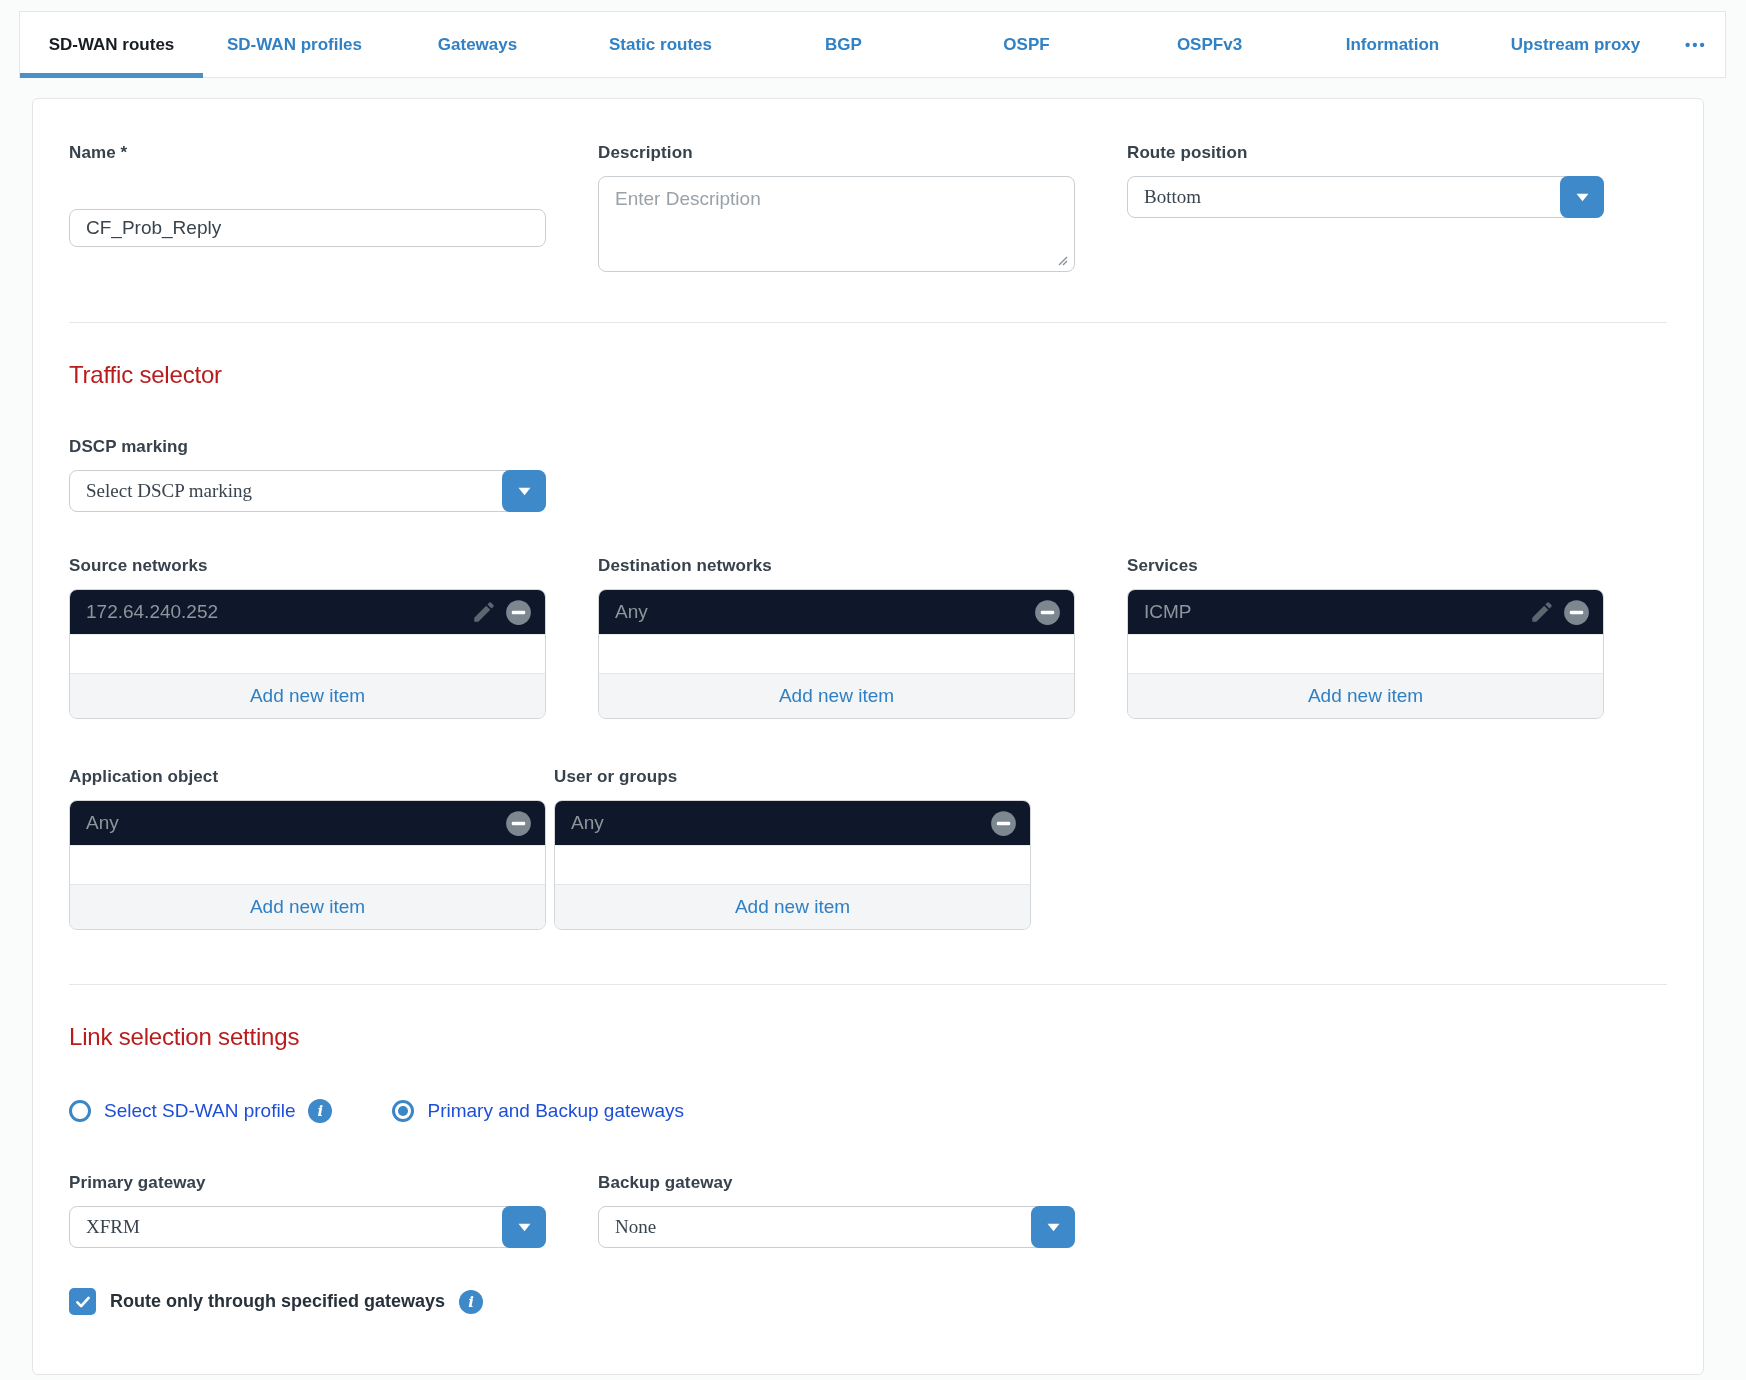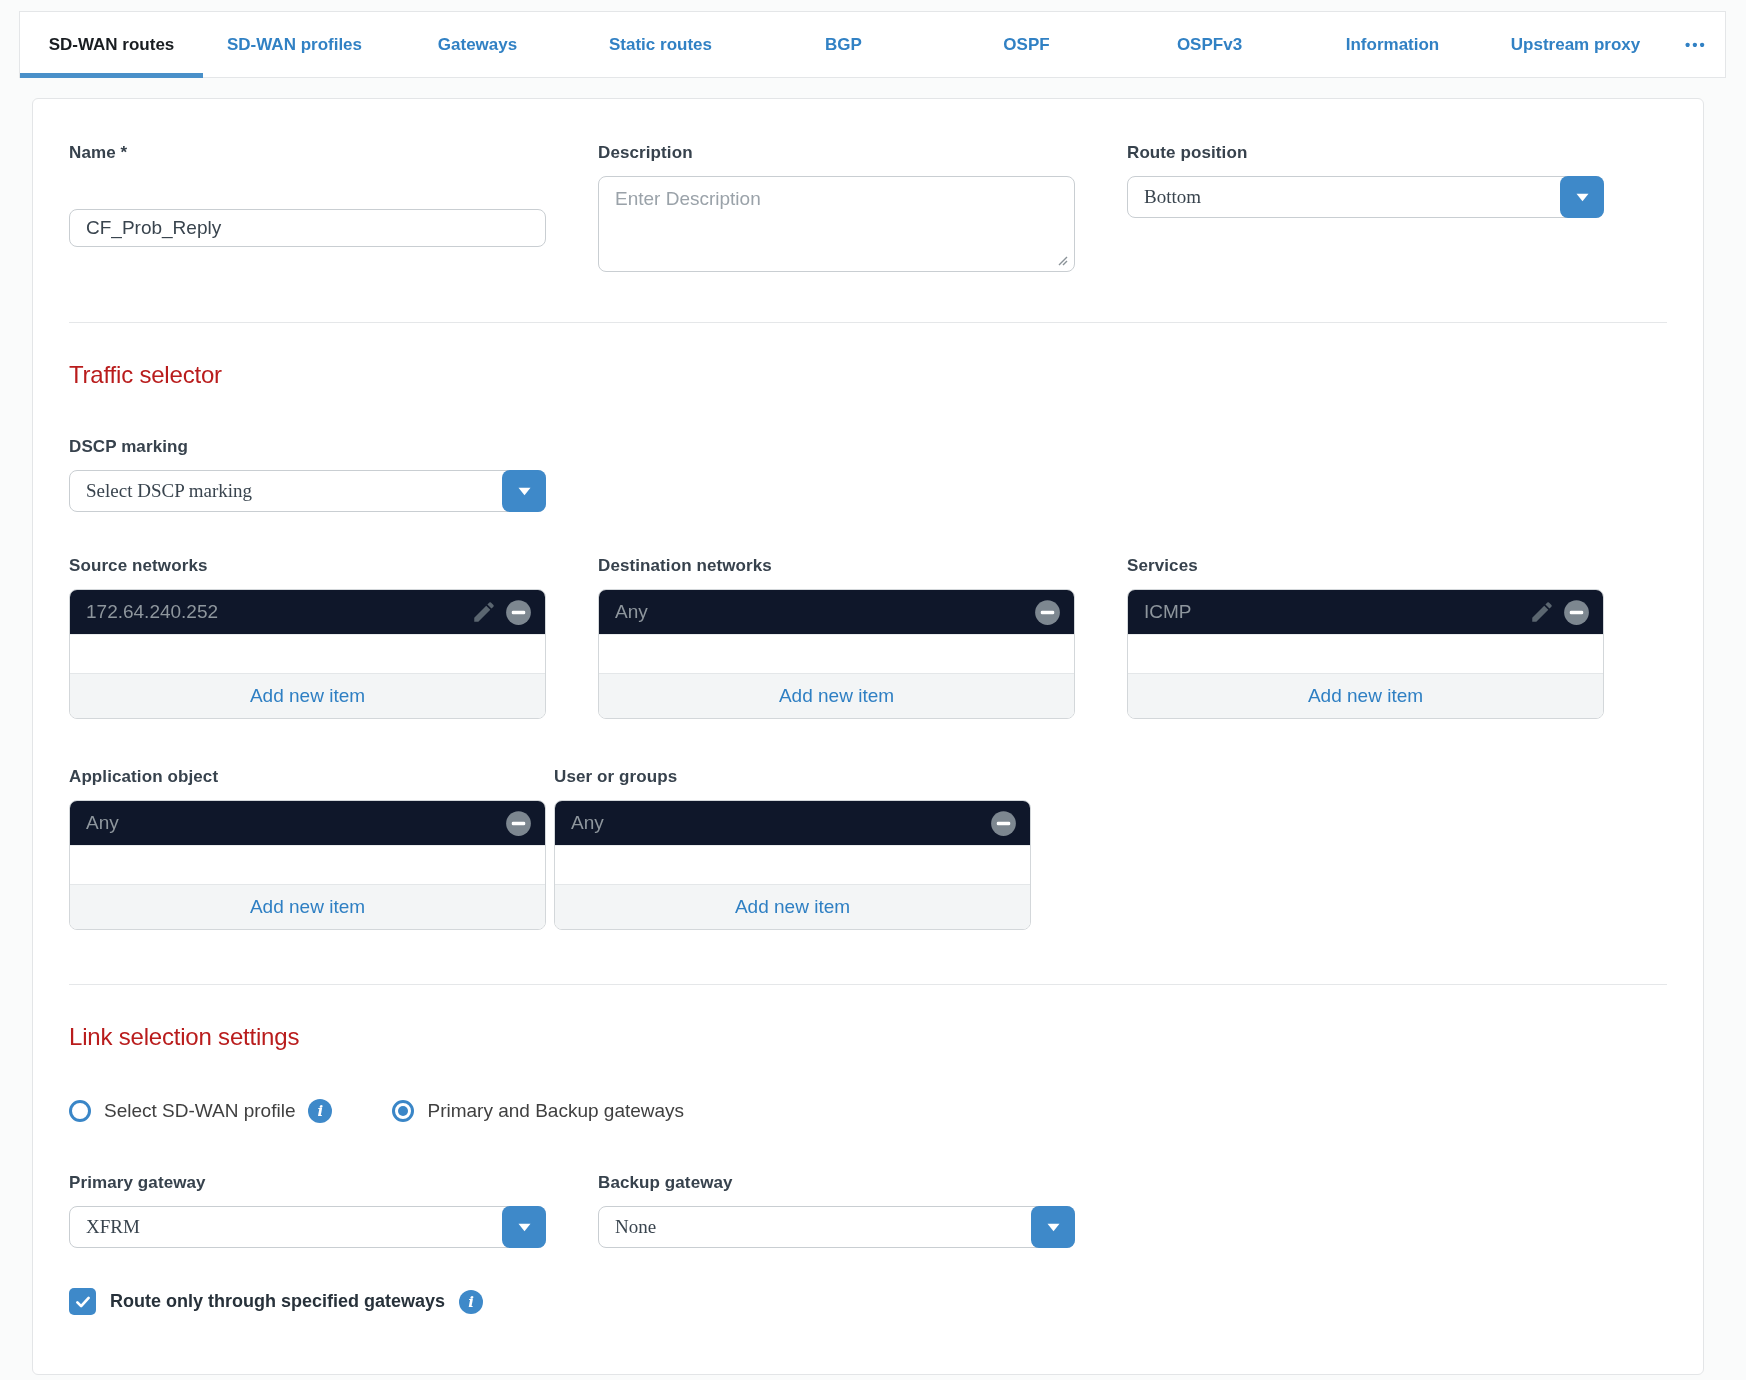--- a/index.html
+++ b/index.html
@@ -191,21 +191,21 @@
     border: 3px solid #3a86c7;
     border-radius: 50%;
     background: #fff;
     display: inline-flex;
     align-items: center;
     justify-content: center;
     flex: none;
   }
   .radio .dot { width: 10px; height: 10px; border-radius: 50%; background: #3a86c7; display: none; }
   .radio.selected .dot { display: block; }
-  .radio-label { font-size: 19px; color: #404040; }
+  .radio-label { font-size: 19px; color: #1d4ed8; }
 
   .info-icon {
     width: 24px; height: 24px;
     border-radius: 50%;
     background: #3e89c9;
     color: #fff;
     font-family: "DejaVu Serif", serif;
     font-style: italic;
     font-weight: 700;
     font-size: 15px;

